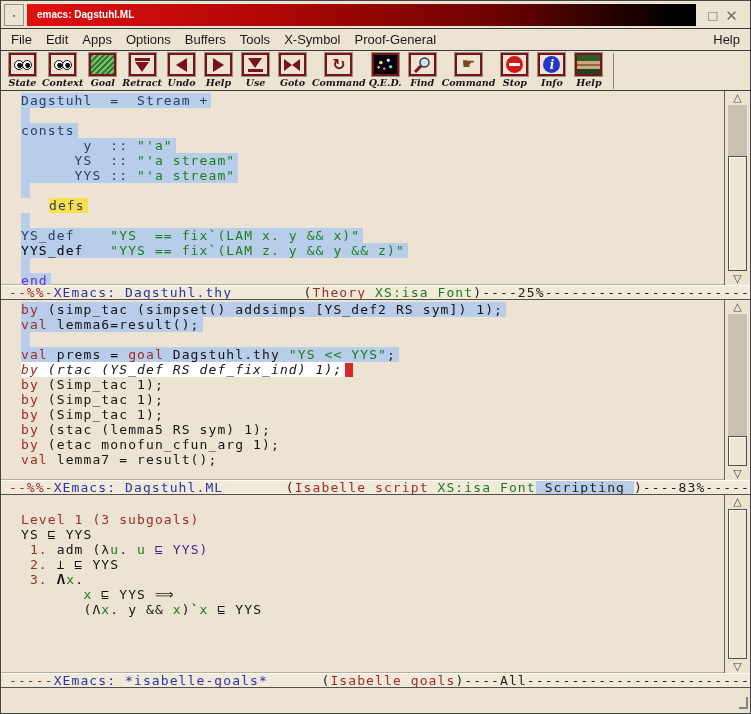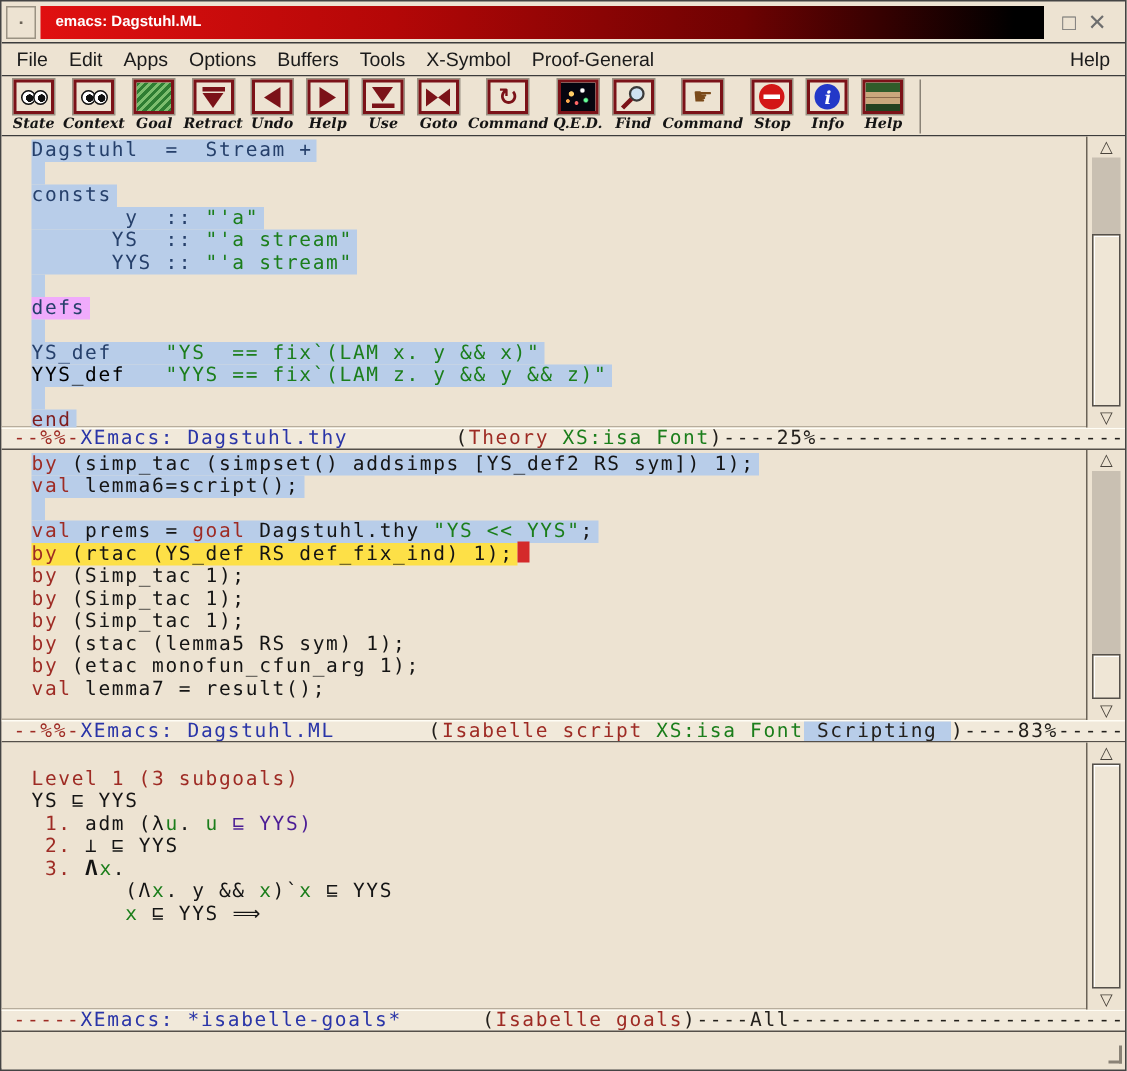--- a/index.html
+++ b/index.html
@@ -267,44 +267,44 @@
 
   <div class="pane-row" id="pane1">
     <div class="pane-text">
         <div class="line"><span class="hl" style="background: rgb(184, 205, 233);"><span style="color: rgb(38, 64, 107);">Dagstuhl  =  Stream +</span></span></div>
         <div class="line"><span class="sliver"></span></div>
         <div class="line"><span class="hl" style="background: rgb(184, 205, 233);"><span style="color: rgb(38, 64, 107);">consts</span></span></div>
         <div class="line"><span class="hl" style="background: rgb(184, 205, 233);"><span style="color: rgb(38, 64, 107);">       y  :: </span><span style="color: rgb(27, 126, 27);">"'a"</span></span></div>
         <div class="line"><span class="hl" style="background: rgb(184, 205, 233);"><span style="color: rgb(38, 64, 107);">      YS  :: </span><span style="color: rgb(27, 126, 27);">"'a stream"</span></span></div>
         <div class="line"><span class="hl" style="background: rgb(184, 205, 233);"><span style="color: rgb(38, 64, 107);">      YYS :: </span><span style="color: rgb(27, 126, 27);">"'a stream"</span></span></div>
         <div class="line"><span class="sliver"></span></div>
-        <div class="line"><span class="hl" style="background: #f0abfc;"><span style="color: rgb(38, 64, 107);">defs</span></span></div>
+        <div class="line"><span class="hl" style="background: #fde047; margin-left: 28px;"><span style="color: rgb(38, 64, 107);">defs</span></span></div>
         <div class="line"><span class="sliver"></span></div>
         <div class="line"><span class="hl" style="background: rgb(184, 205, 233);"><span style="color: rgb(38, 64, 107);">YS_def    </span><span style="color: rgb(27, 126, 27);">"YS  == fix`(LAM x. y &amp;&amp; x)"</span></span></div>
         <div class="line"><span class="hl" style="background: rgb(184, 205, 233);"><span style="color: #000000;">YYS_def   </span><span style="color: rgb(27, 126, 27);">"YYS == fix`(LAM z. y &amp;&amp; y &amp;&amp; z)"</span></span></div>
         <div class="line"><span class="sliver"></span></div>
-        <div class="line"><span class="hl" style="background: rgb(184, 205, 233);"><span style="color: #7f1d1d;">end</span></span></div>
+        <div class="line"><span class="hl" style="background: rgb(184, 205, 233);"><span style="color: #6d28d9;">end</span></span></div>
       </div>
     <div class="sb">
       <div class="sb-arrow up">△</div>
       <div class="sb-trough">
         <div class="sb-thumb sb1-thumb"></div>
       </div>
       <div class="sb-arrow down">▽</div>
     </div>
   </div>
   <div class="modeline"><span style="color: rgb(158, 43, 36);">--%%-</span><span style="color: rgb(42, 53, 168);">XEmacs: Dagstuhl.thy</span><span style="color: rgb(35, 32, 28);">        (</span><span style="color: rgb(158, 43, 36);">Theory</span><span style="color: rgb(35, 32, 28);"> </span><span style="color: rgb(27, 126, 27);">XS:isa Font</span><span style="color: rgb(35, 32, 28);">)----25%--------------------------------------</span></div>
 
   <div class="pane-row" id="pane2">
     <div class="pane-text">
         <div class="line"><span class="hl" style="background: rgb(184, 205, 233);"><span style="color: rgb(158, 43, 36);">by</span><span style="color: rgb(20, 20, 20);"> (simp_tac (simpset() addsimps [YS_def2 RS sym]) 1);</span></span></div>
-        <div class="line"><span class="hl" style="background: rgb(184, 205, 233);"><span style="color: rgb(158, 43, 36);">val</span><span style="color: rgb(20, 20, 20);"> lemma6=script();</span></span></div>
+        <div class="line"><span class="hl" style="background: rgb(184, 205, 233);"><span style="color: rgb(158, 43, 36);">val</span><span style="color: rgb(20, 20, 20);"> lemma6=result();</span></span></div>
         <div class="line"><span class="sliver"></span></div>
         <div class="line"><span class="hl" style="background: rgb(184, 205, 233);"><span style="color: rgb(158, 43, 36);">val</span><span style="color: rgb(20, 20, 20);"> prems = </span><span style="color: rgb(158, 43, 36);">goal</span><span style="color: rgb(20, 20, 20);"> Dagstuhl.thy </span><span style="color: rgb(27, 126, 27);">"YS &lt;&lt; YYS"</span><span style="color: rgb(20, 20, 20);">;</span></span></div>
-        <div class="line"><span class="hl" style="background: #fde047;"><span style="color: rgb(158, 43, 36);">by</span><span style="color: rgb(20, 20, 20);"> (rtac (YS_def RS def_fix_ind) 1);</span></span><span class="cursor" style="background: rgb(212, 42, 42);"></span></div>
+        <div class="line"><span class="hl" style="background: #ffffff; font-style: italic;"><span style="color: rgb(158, 43, 36);">by</span><span style="color: rgb(20, 20, 20);"> (rtac (YS_def RS def_fix_ind) 1);</span></span><span class="cursor" style="background: rgb(212, 42, 42);"></span></div>
         <div class="line"><span style="color: rgb(158, 43, 36);">by</span><span style="color: rgb(20, 20, 20);"> (Simp_tac 1);</span></div>
         <div class="line"><span style="color: rgb(158, 43, 36);">by</span><span style="color: rgb(20, 20, 20);"> (Simp_tac 1);</span></div>
         <div class="line"><span style="color: rgb(158, 43, 36);">by</span><span style="color: rgb(20, 20, 20);"> (Simp_tac 1);</span></div>
         <div class="line"><span style="color: rgb(158, 43, 36);">by</span><span style="color: rgb(20, 20, 20);"> (stac (lemma5 RS sym) 1);</span></div>
         <div class="line"><span style="color: rgb(158, 43, 36);">by</span><span style="color: rgb(20, 20, 20);"> (etac monofun_cfun_arg 1);</span></div>
         <div class="line"><span style="color: rgb(158, 43, 36);">val</span><span style="color: rgb(20, 20, 20);"> lemma7 = result();</span></div>
       </div>
     <div class="sb">
       <div class="sb-arrow up">△</div>
       <div class="sb-trough">
@@ -316,22 +316,22 @@
   <div class="modeline"><span style="color: rgb(158, 43, 36);">--%%-</span><span style="color: rgb(42, 53, 168);">XEmacs: Dagstuhl.ML</span><span style="color: rgb(35, 32, 28);">       (</span><span style="color: rgb(158, 43, 36);">Isabelle script</span><span style="color: rgb(35, 32, 28);"> </span><span style="color: rgb(27, 126, 27);">XS:isa Font</span><span style="color: rgb(35, 32, 28); background: rgb(184, 205, 233);"> Scripting </span><span style="color: rgb(35, 32, 28);">)----83%--------------------------------------</span></div>
 
   <div class="pane-row" id="pane3">
     <div class="pane-text">
         <div class="line"></div>
         <div class="line"><span style="color: rgb(158, 43, 36);">Level 1 (3 subgoals)</span></div>
         <div class="line"><span style="color: rgb(20, 20, 20);">YS ⊑ YYS</span></div>
         <div class="line"><span style="color: rgb(158, 43, 36);"> 1. </span><span style="color: rgb(20, 20, 20);">adm (λ</span><span style="color: rgb(27, 126, 27);">u</span><span style="color: rgb(20, 20, 20);">. </span><span style="color: rgb(27, 126, 27);">u</span><span style="color: #4c1d95;"> ⊑ YYS)</span></div>
         <div class="line"><span style="color: rgb(158, 43, 36);"> 2. </span><span style="color: rgb(20, 20, 20);">⊥ ⊑ YYS</span></div>
         <div class="line"><span style="color: rgb(158, 43, 36);"> 3. </span><span style="color: rgb(20, 20, 20); font-weight: bold; font-size: 14px;">Λ</span><span style="color: rgb(27, 126, 27);">x</span><span style="color: rgb(20, 20, 20);">.</span></div>
+        <div class="line"><span style="color: rgb(20, 20, 20);">       </span><span style="color: rgb(27, 126, 27);">x</span><span style="color: rgb(20, 20, 20);"> ⊑ YYS ⟹</span></div>
         <div class="line"><span style="color: rgb(20, 20, 20);">       (Λ</span><span style="color: rgb(27, 126, 27);">x</span><span style="color: rgb(20, 20, 20);">. y &amp;&amp; </span><span style="color: rgb(27, 126, 27);">x</span><span style="color: rgb(20, 20, 20);">)`</span><span style="color: rgb(27, 126, 27);">x</span><span style="color: rgb(20, 20, 20);"> ⊑ YYS</span></div>
-        <div class="line"><span style="color: rgb(20, 20, 20);">       </span><span style="color: rgb(27, 126, 27);">x</span><span style="color: rgb(20, 20, 20);"> ⊑ YYS ⟹</span></div>
       </div>
     <div class="sb">
       <div class="sb-arrow up">△</div>
       <div class="sb-trough">
         <div class="sb-thumb sb3-thumb"></div>
       </div>
       <div class="sb-arrow down">▽</div>
     </div>
   </div>
   <div class="modeline"><span style="color: rgb(158, 43, 36);">-----</span><span style="color: rgb(42, 53, 168);">XEmacs: *isabelle-goals*</span><span style="color: rgb(35, 32, 28);">      (</span><span style="color: rgb(158, 43, 36);">Isabelle goals</span><span style="color: rgb(35, 32, 28);">)----All--------------------------------------</span></div>

